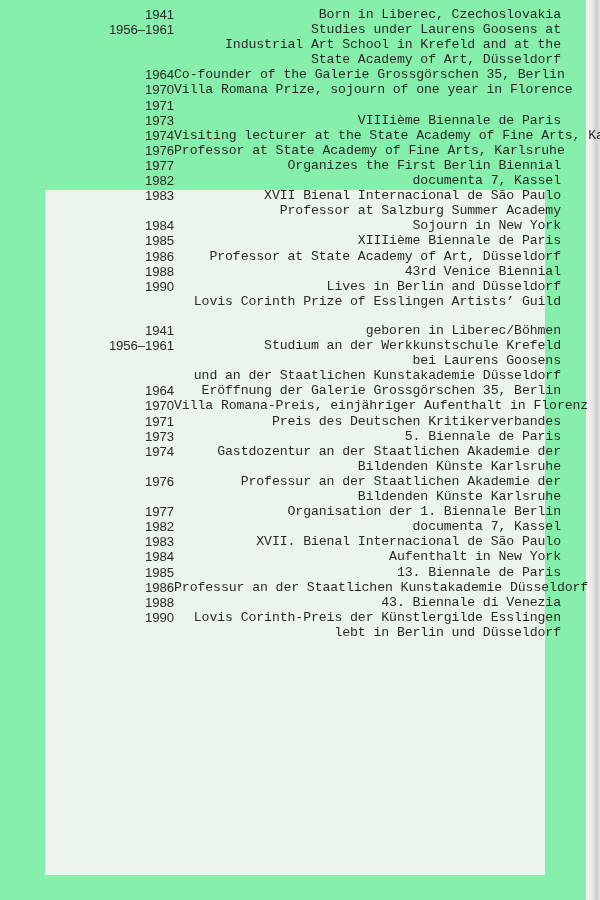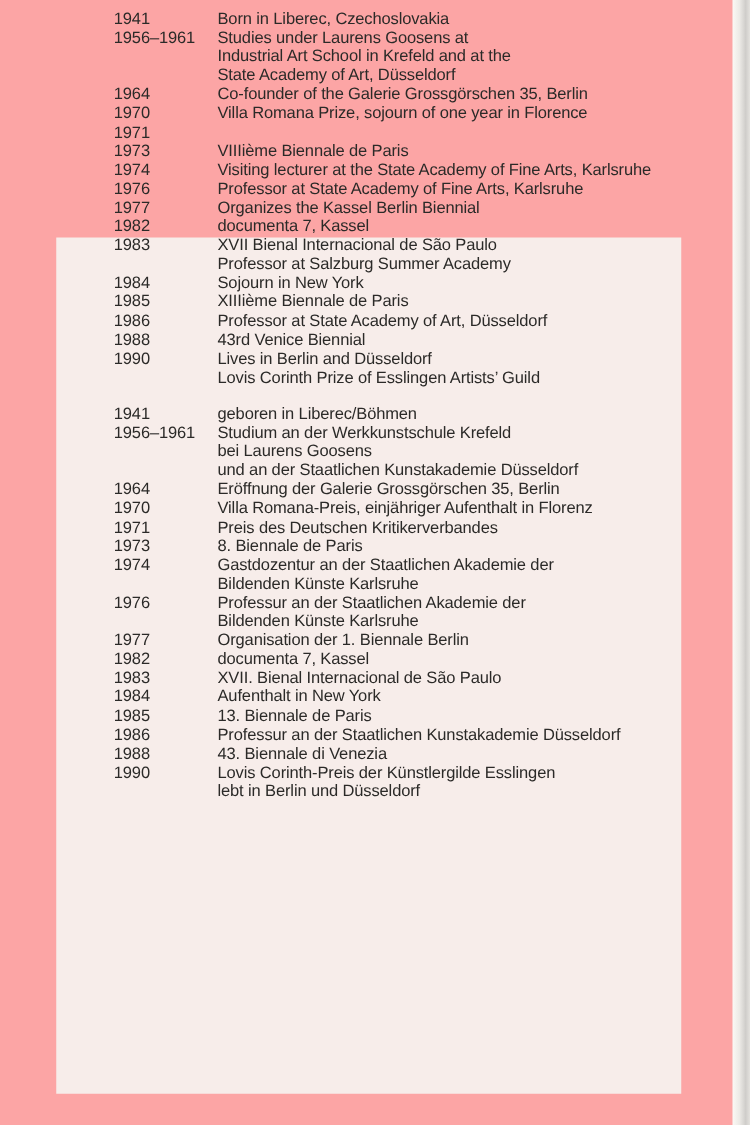--- a/index.html
+++ b/index.html
@@ -11,21 +11,22 @@
       height: 900px;
       background: #fbf9f5;
       position: relative;
       overflow: hidden;
       font-family: "Liberation Sans", sans-serif;
       color: #2b2a28;
     }
     .page {
       position: absolute;
       inset: 0;
-      background: #fca5a5;
+      background: #86efac;
+      text-align: right;
     }
     
     .showthrough {
       position: absolute;
       left: 45px;
       top: 190px;
       width: 500px;
       height: 685px;
       background: #f6f5f2;
       opacity: 0.9;
@@ -55,20 +56,21 @@
       width: 83px;
       flex: 0 0 83px;
       white-space: nowrap;
     }
     .desc {
       flex: 1 1 auto;
     }
     .desc-line {
       display: block;
       white-space: nowrap;
+      font-family: Liberation Mono, monospace;
     }
   </style>
 </head>
 <body>
 
 <div class="page">
   <div class="showthrough"></div>
   <div class="spine"></div>
 
   <div class="cv-block english">
@@ -115,21 +117,21 @@
     </div>
     <div class="entry">
       <span class="year">1976</span>
       <span class="desc">
         <span class="desc-line">Professor at State Academy of Fine Arts, Karlsruhe</span>
       </span>
     </div>
     <div class="entry">
       <span class="year">1977</span>
       <span class="desc">
-        <span class="desc-line">Organizes the Kassel Berlin Biennial</span>
+        <span class="desc-line">Organizes the First Berlin Biennial</span>
       </span>
     </div>
     <div class="entry">
       <span class="year">1982</span>
       <span class="desc">
         <span class="desc-line">documenta 7, Kassel</span>
       </span>
     </div>
     <div class="entry">
       <span class="year">1983</span>
@@ -200,21 +202,21 @@
     </div>
     <div class="entry">
       <span class="year">1971</span>
       <span class="desc">
         <span class="desc-line">Preis des Deutschen Kritikerverbandes</span>
       </span>
     </div>
     <div class="entry">
       <span class="year">1973</span>
       <span class="desc">
-        <span class="desc-line">8. Biennale de Paris</span>
+        <span class="desc-line">5. Biennale de Paris</span>
       </span>
     </div>
     <div class="entry">
       <span class="year">1974</span>
       <span class="desc">
         <span class="desc-line">Gastdozentur an der Staatlichen Akademie der</span>
         <span class="desc-line">Bildenden Künste Karlsruhe</span>
       </span>
     </div>
     <div class="entry">

